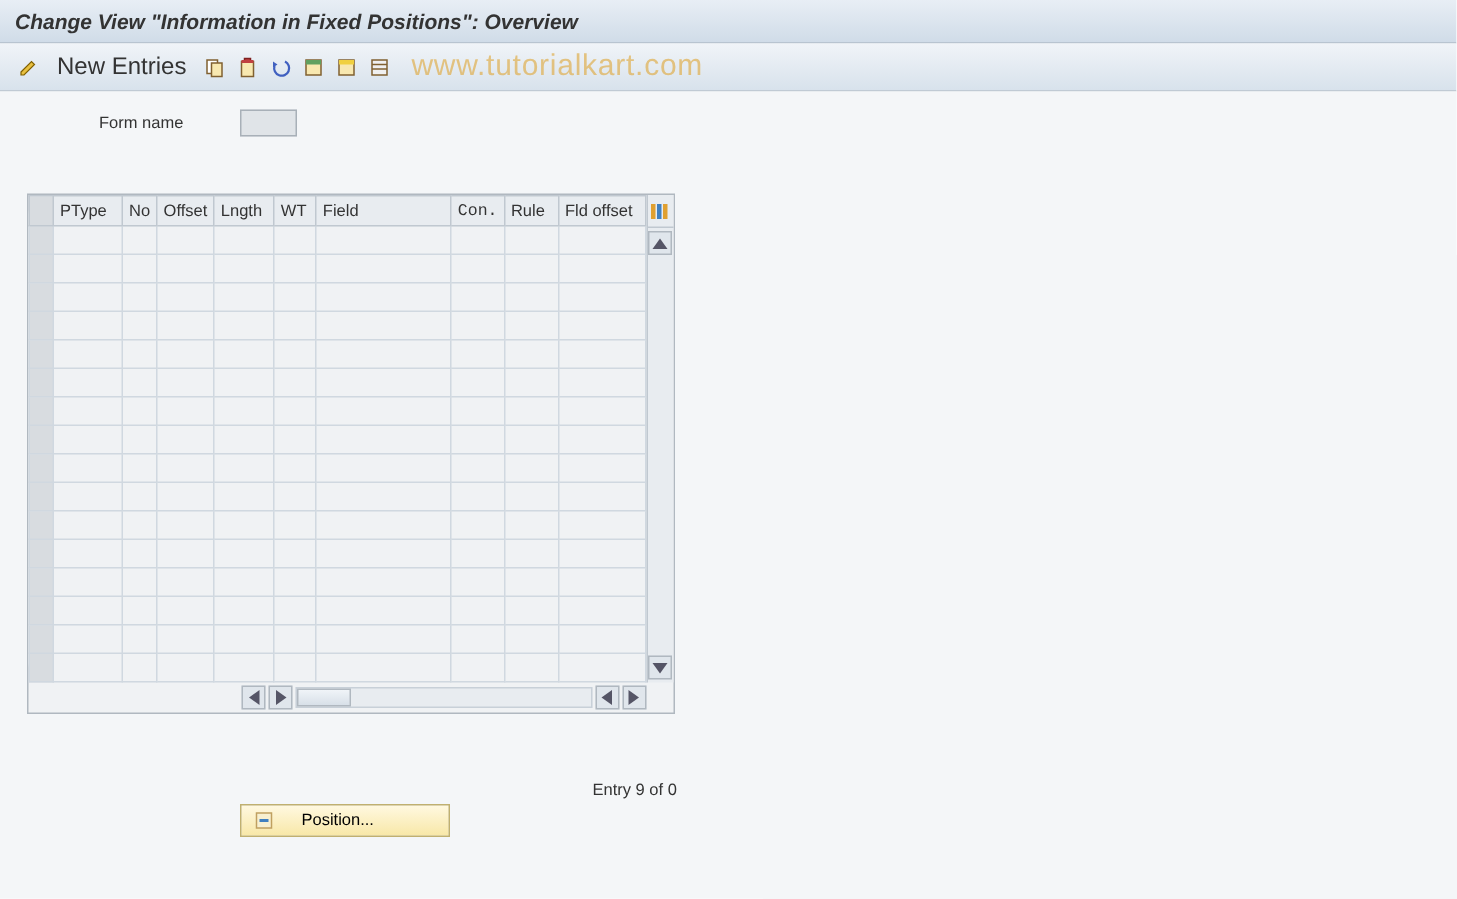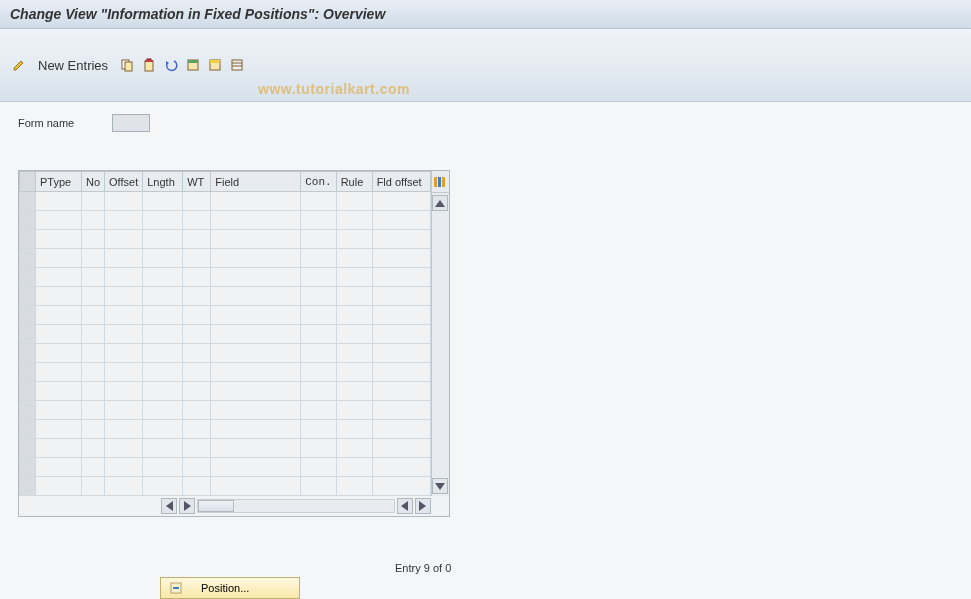--- a/index.html
+++ b/index.html
@@ -31,48 +31,48 @@
     .toolbar .icon-btn {
       width: 18px;
       height: 18px;
       display: inline-flex;
       align-items: center;
       justify-content: center;
       cursor: pointer;
       border: 1px solid transparent;
     }
     .toolbar .text-btn {
-      font-size: 13px;
+      font-size: 16px;
       color: #333;
       padding: 2px 6px;
       cursor: pointer;
     }
     .watermark {
-      font-size: 14px;
+      font-size: 20px;
       color: #e0b050;
       opacity: 0.7;
       margin-left: 8px;
-      font-weight: bold;
+      font-weight: normal;
       letter-spacing: 0.5px;
-      margin-top: 48px;
     }
     .content {
       padding: 12px 18px;
       background: #f4f6f8;
       height: calc(100% - 60px);
     }
     .form-row {
       display: flex;
       align-items: center;
       gap: 38px;
       margin-bottom: 38px;
     }
     .form-label {
       font-size: 11px;
       color: #333;
+      margin-left: 48px;
     }
     .form-input {
       background: #e0e4e8;
       border: 1px solid #a8b0b8;
       width: 38px;
       height: 18px;
       padding: 0 2px;
       font-size: 11px;
     }
     .table-wrap {

